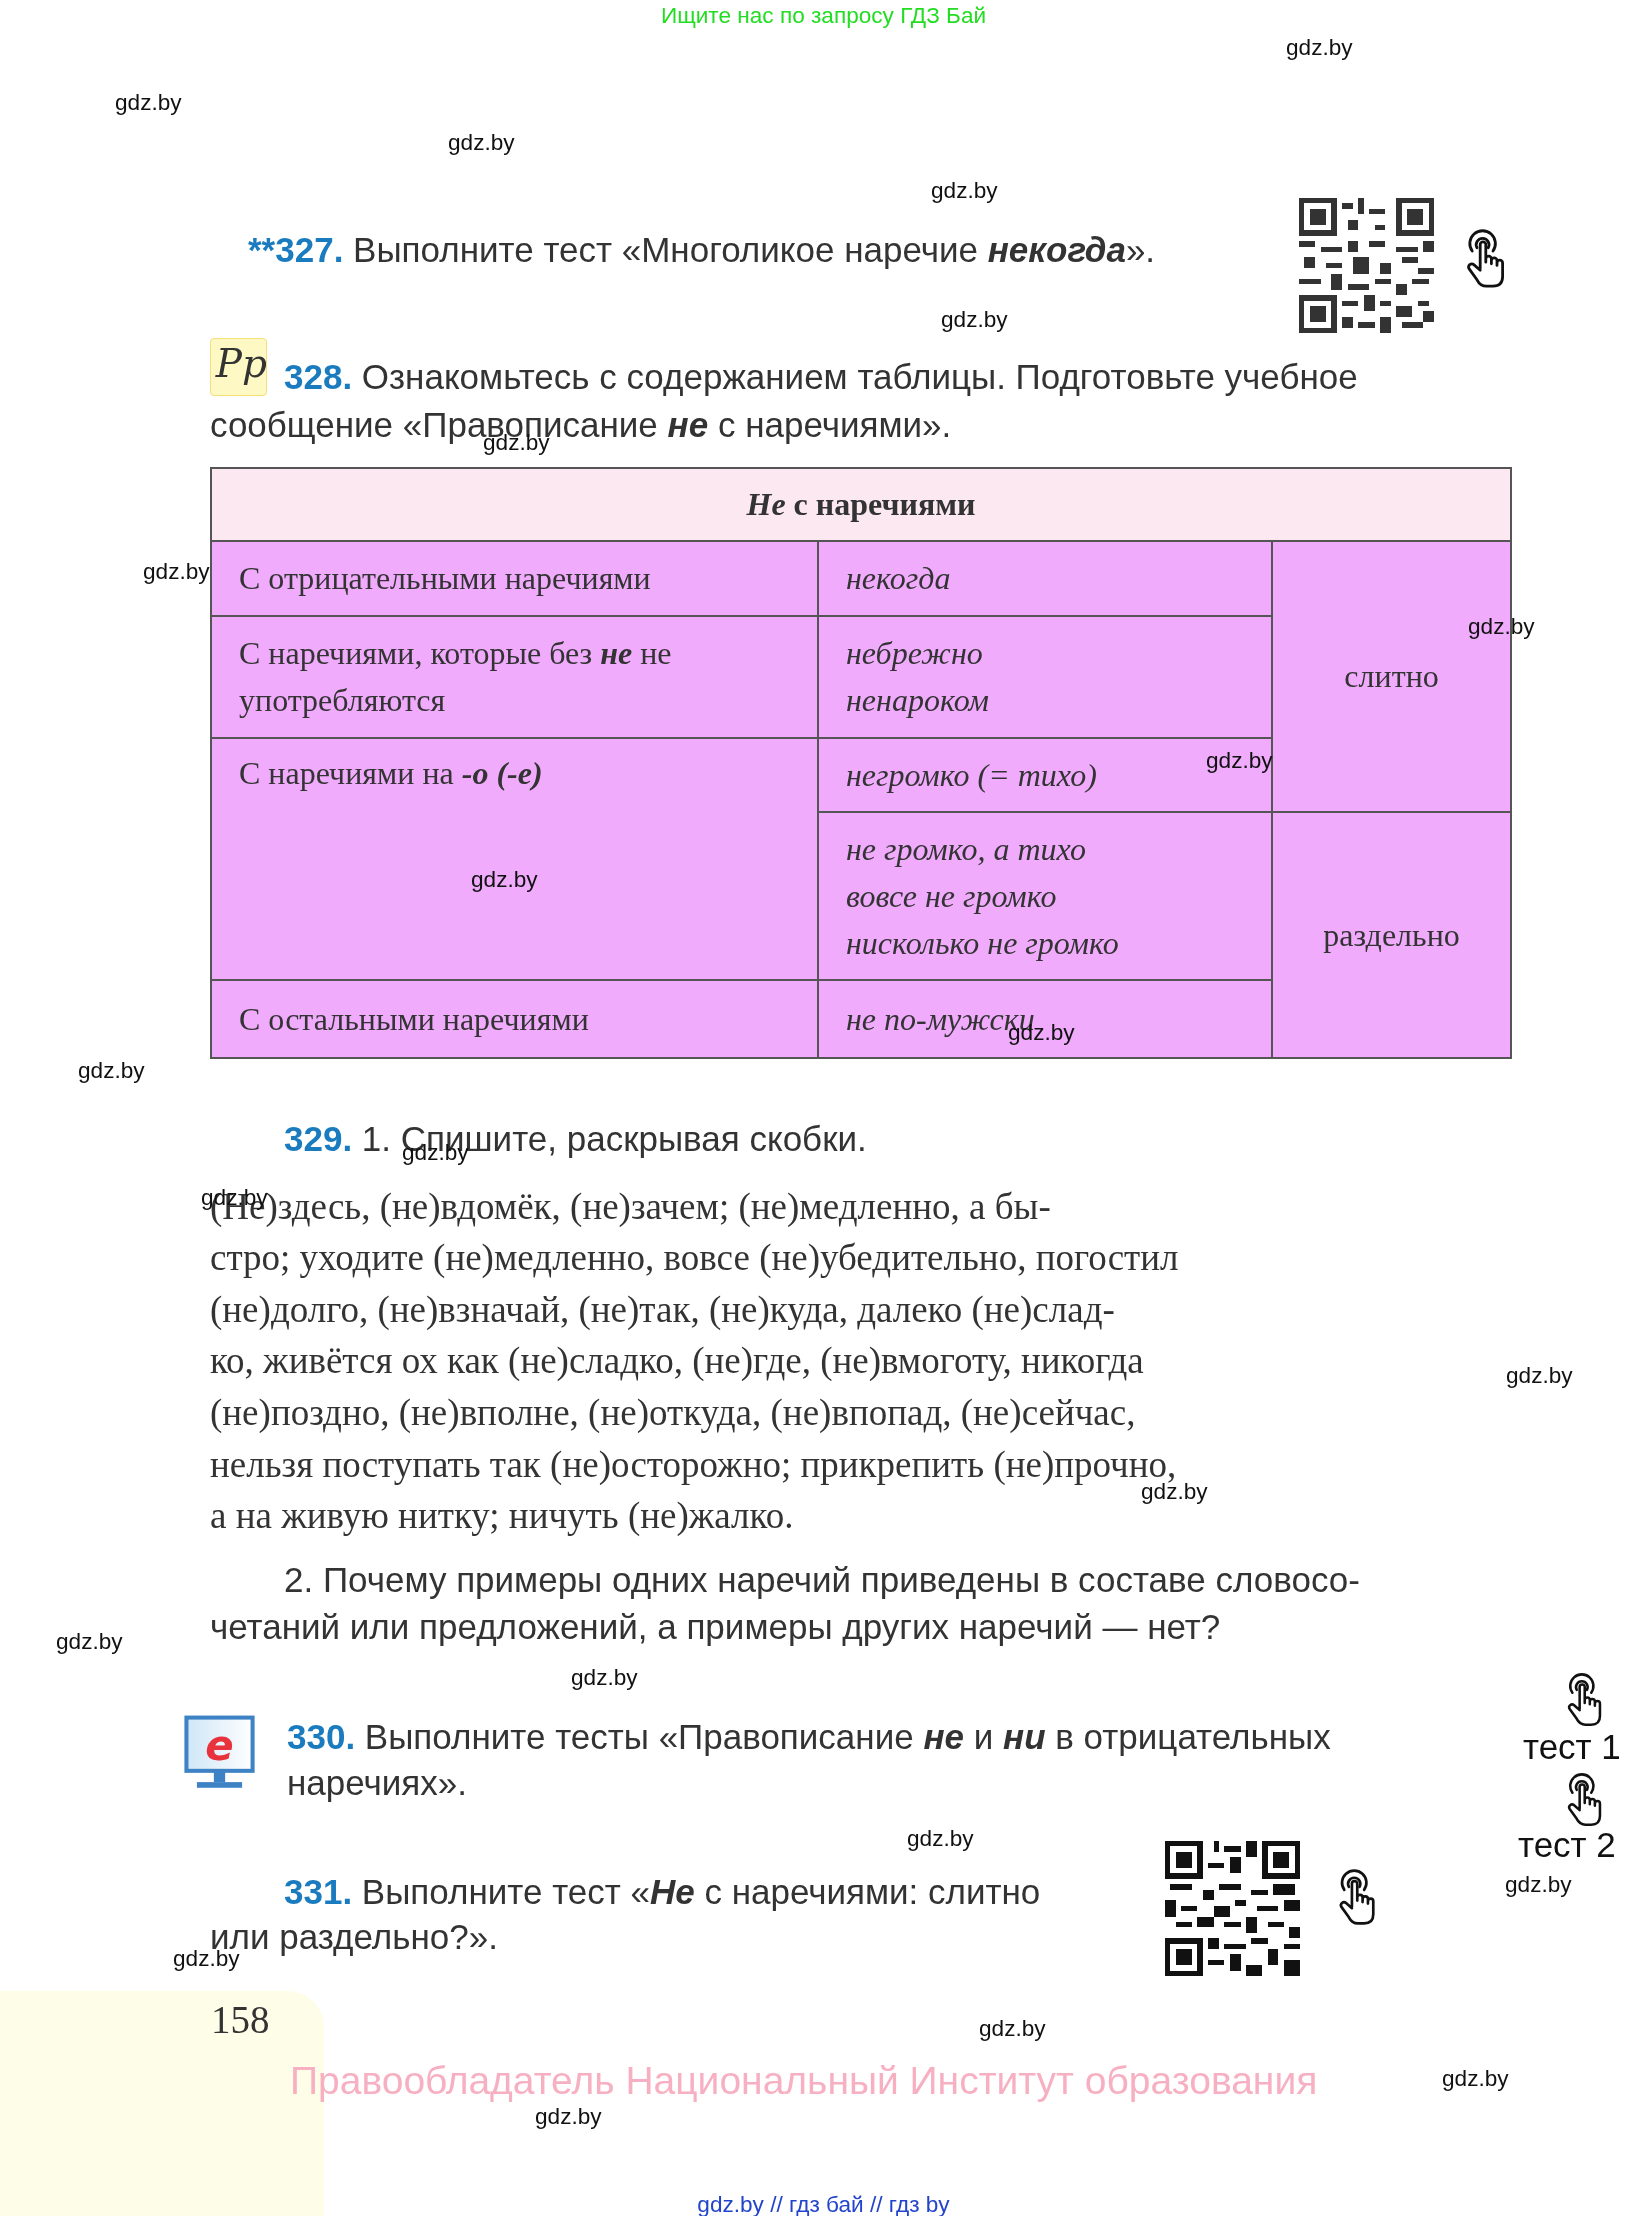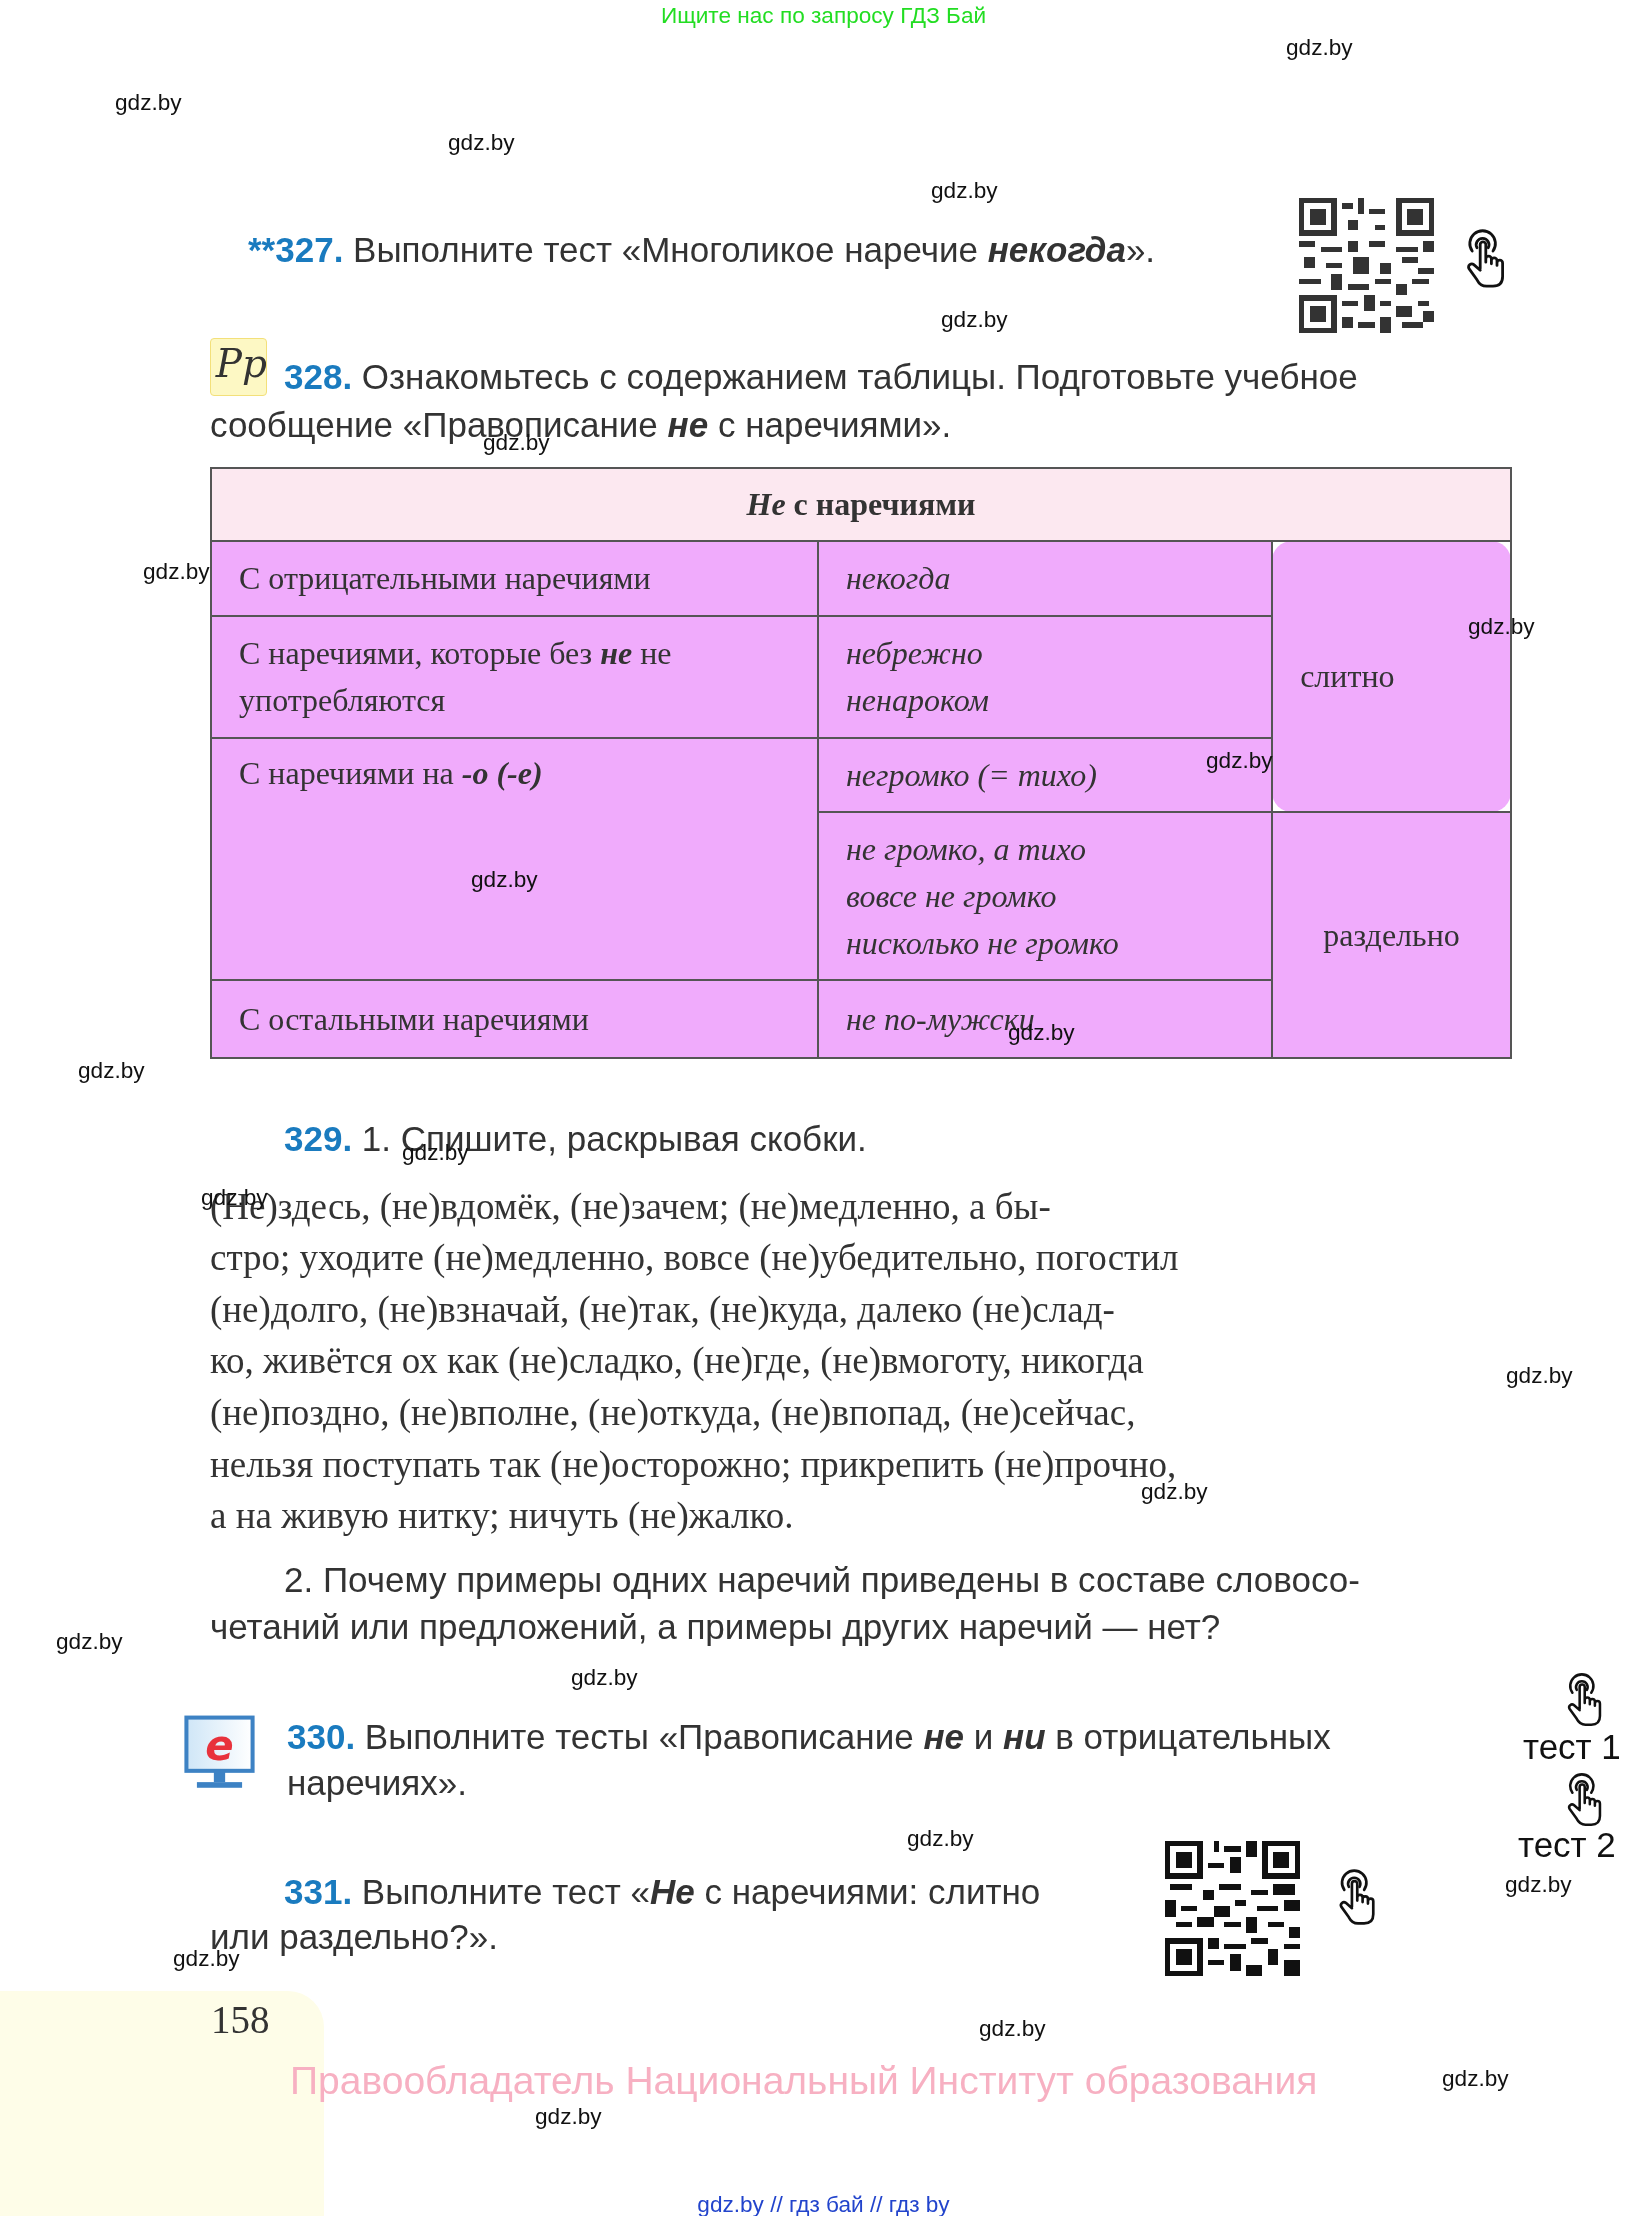--- a/index.html
+++ b/index.html
@@ -117,21 +117,21 @@
     </colgroup>
   <tbody>
       <tr style="height:73px;">
     <td colspan="3" class="pink" style="text-align:center;font-weight:bold;">
       <span class="it">Не</span><span> с наречиями</span>
     </td>
   </tr>
   <tr style="height:75px;">
     <td class="green">С отрицательными наречиями</td>
     <td class="green it">некогда</td>
-    <td class="green" rowspan="3" style="text-align:left;border-radius:20px;">слитно</td>
+    <td class="green" rowspan="3" style="text-align:center;">слитно</td>
   </tr>
   <tr style="height:122px;">
     <td class="green" style="line-height:47px;">
       <span>С наречиями, которые без </span><span class="it" style="font-weight:bold;">не</span><span> не употребляются</span>
     </td>
     <td class="green it" style="line-height:47px;">
       <div>небрежно</div>
       <div>ненароком</div>
     </td>
   </tr>

